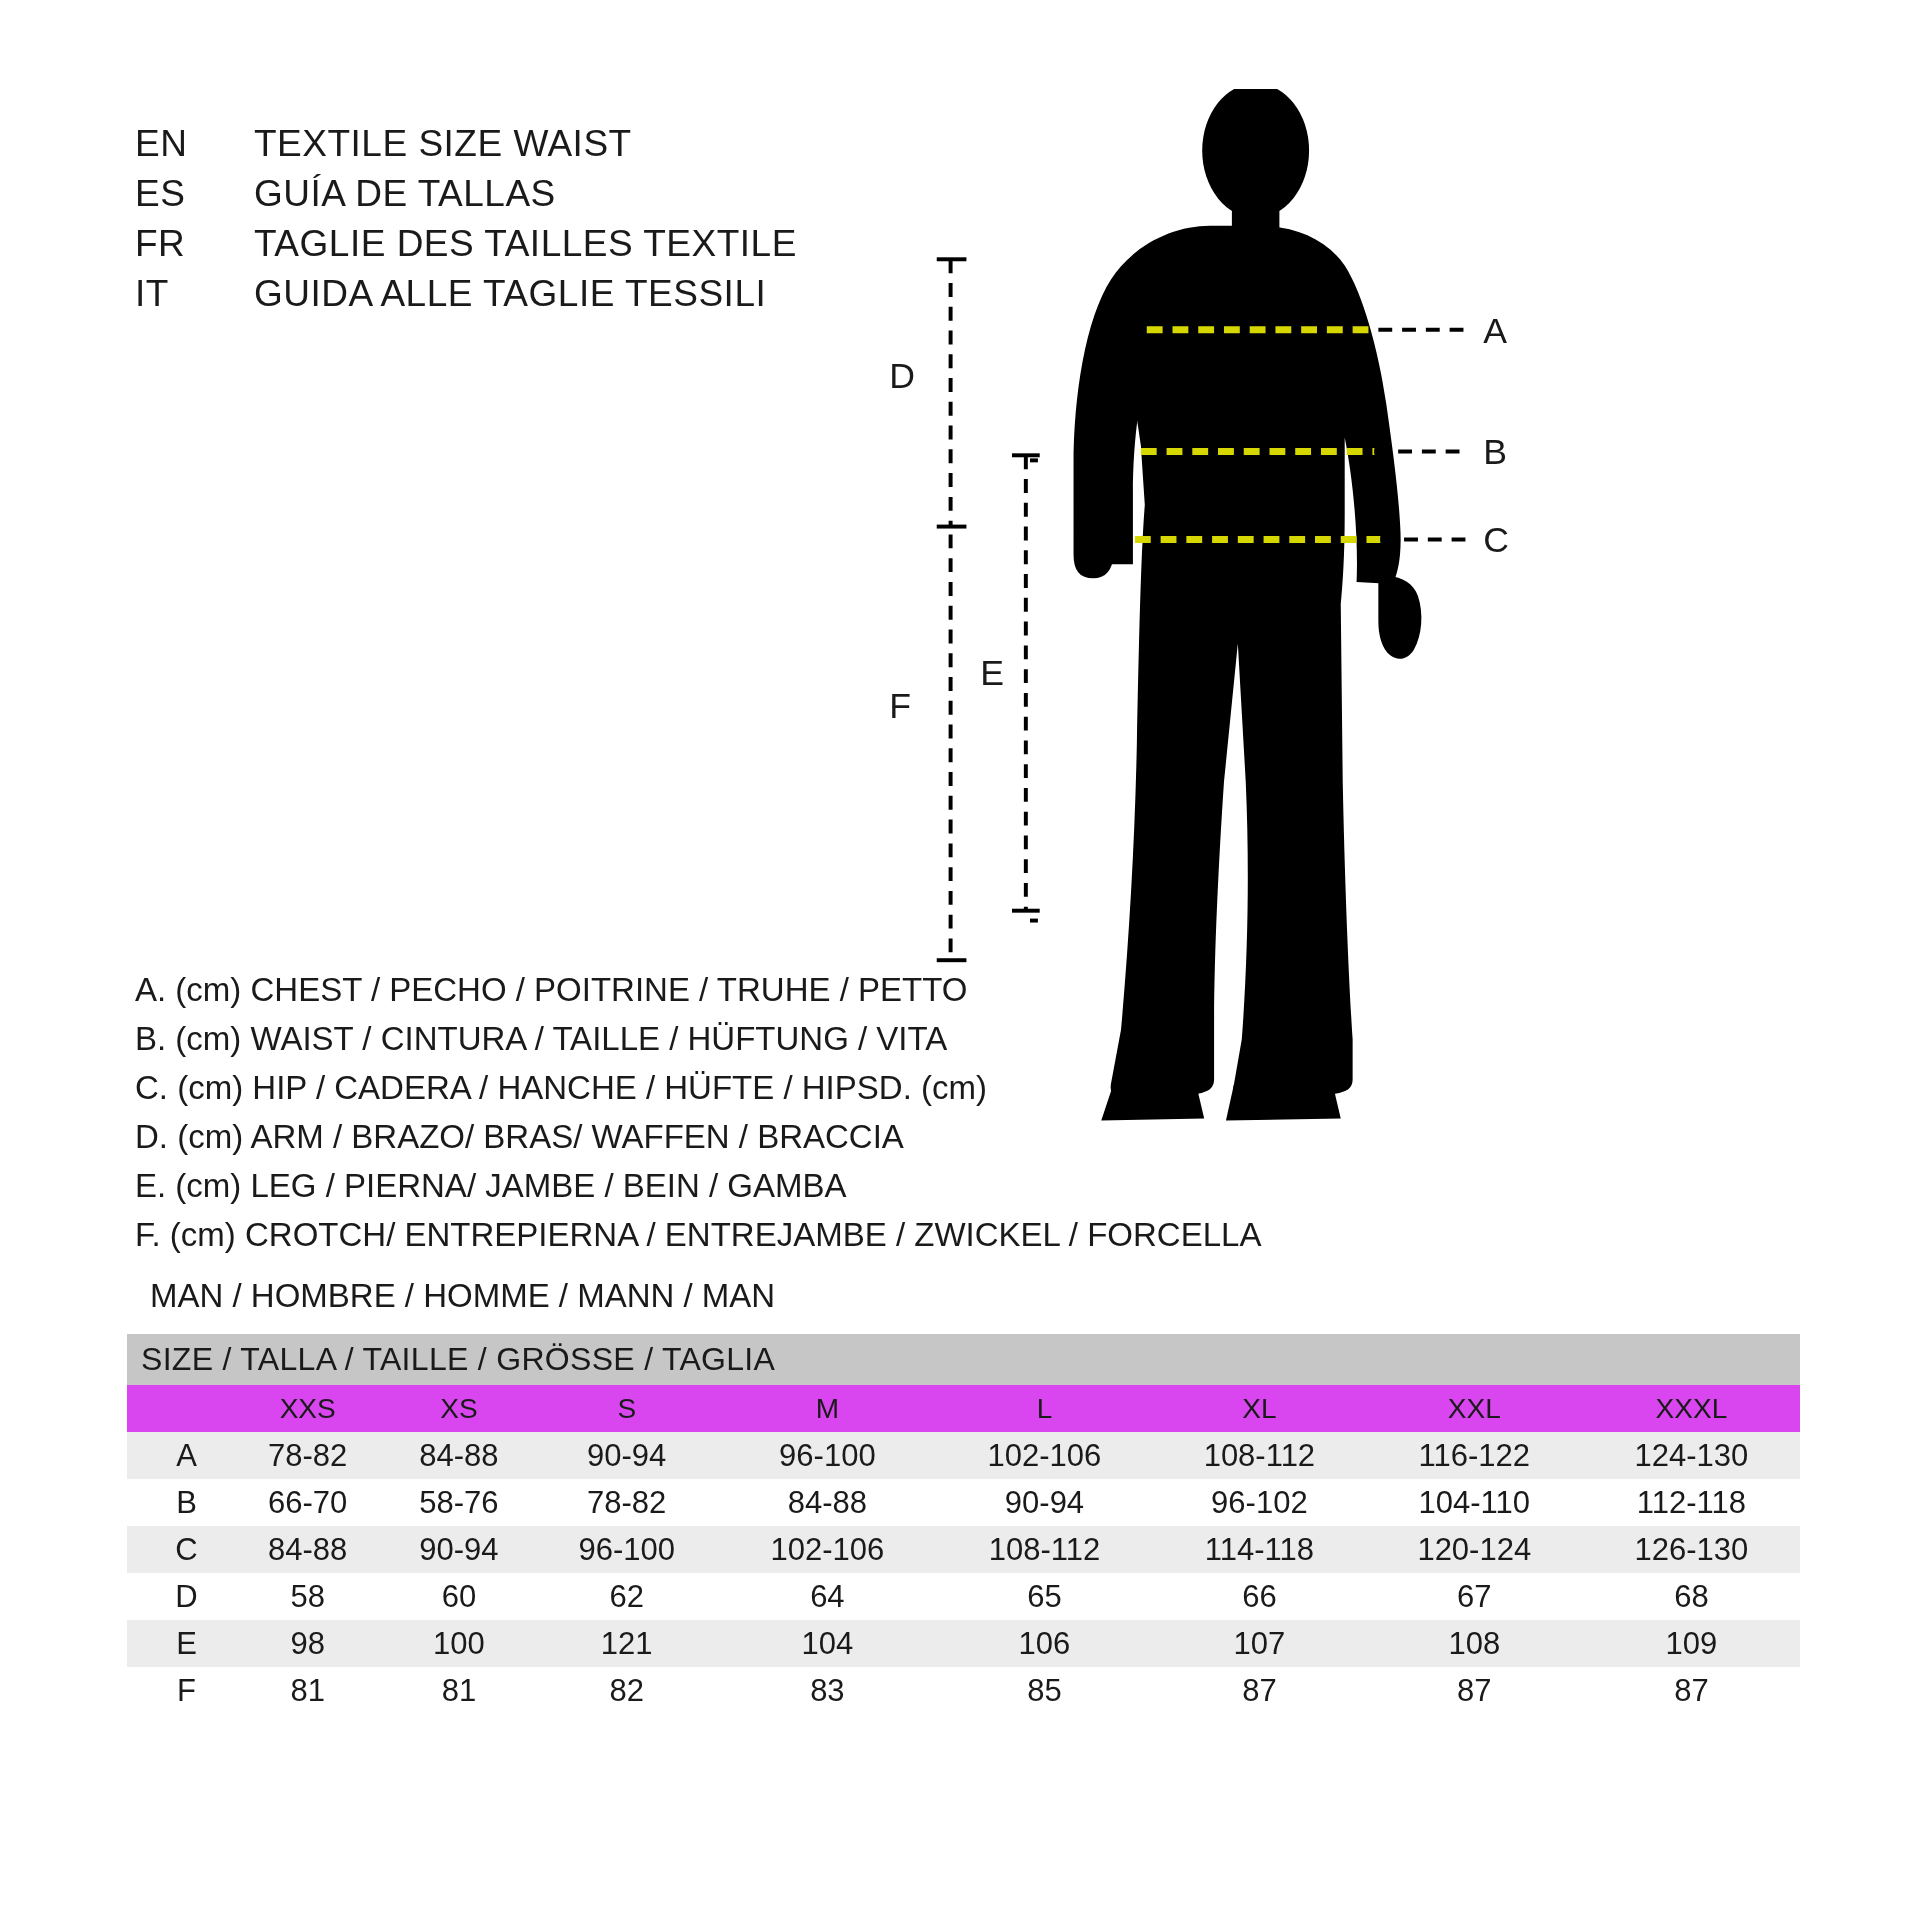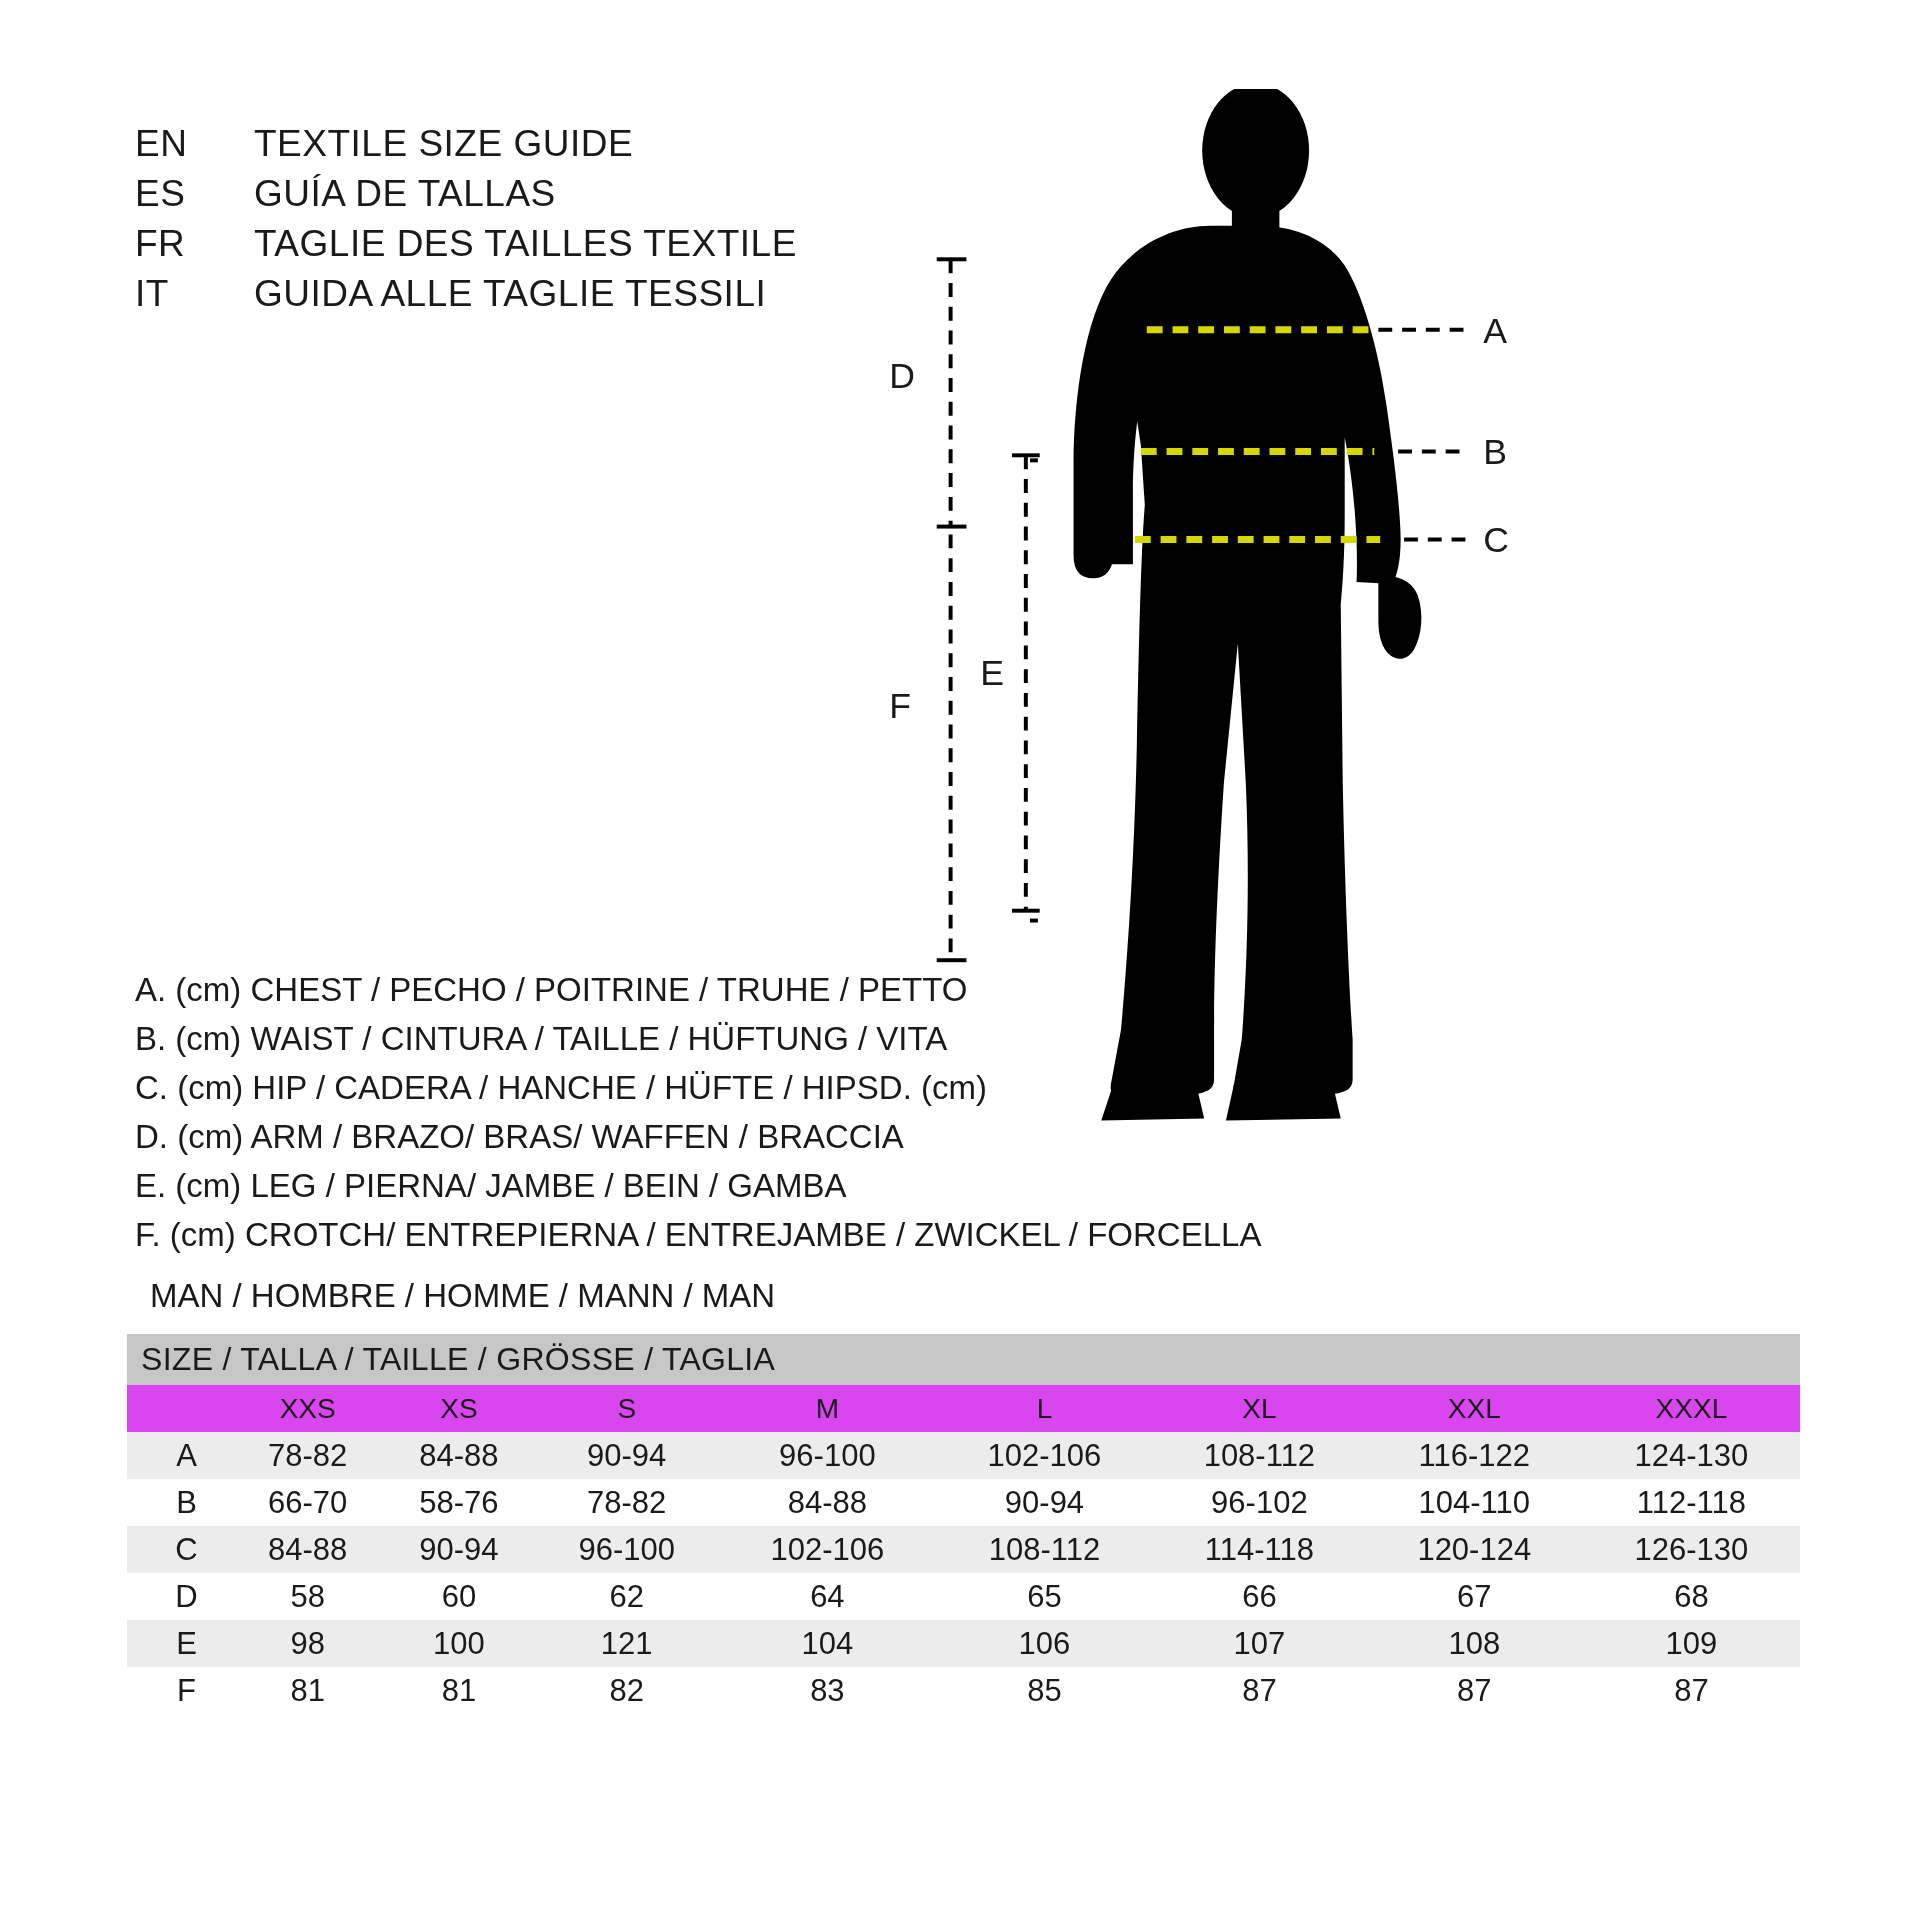--- a/index.html
+++ b/index.html
@@ -115,21 +115,21 @@
     background: #d946ef;
     font-size: 28px;
   }
 </style>
 </head>
 <body>
 
 <div class="lang-block">
   <div class="lang-row">
     <div class="lang-code">EN</div>
-    <div class="lang-title">TEXTILE SIZE GUIDE</div>
+    <div class="lang-title">TEXTILE SIZE WAIST</div>
   </div>
   <div class="lang-row">
     <div class="lang-code">ES</div>
     <div class="lang-title">GUÍA DE TALLAS</div>
   </div>
   <div class="lang-row">
     <div class="lang-code">FR</div>
     <div class="lang-title">TAGLIE DES TAILLES TEXTILE</div>
   </div>
   <div class="lang-row">

